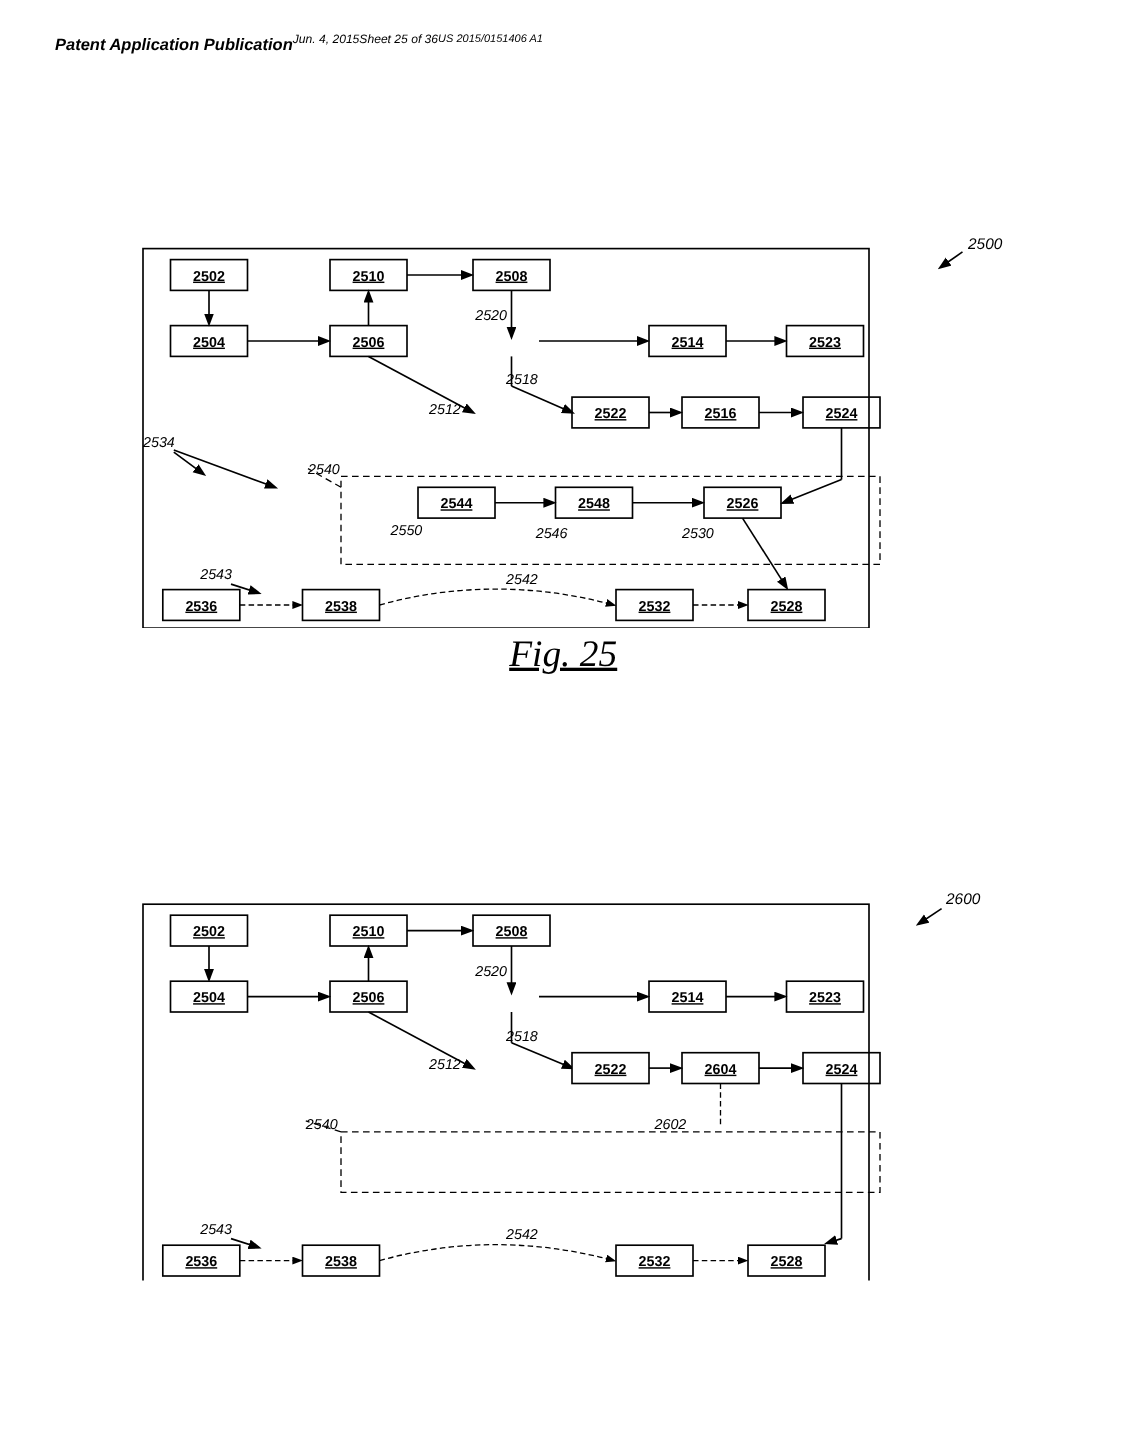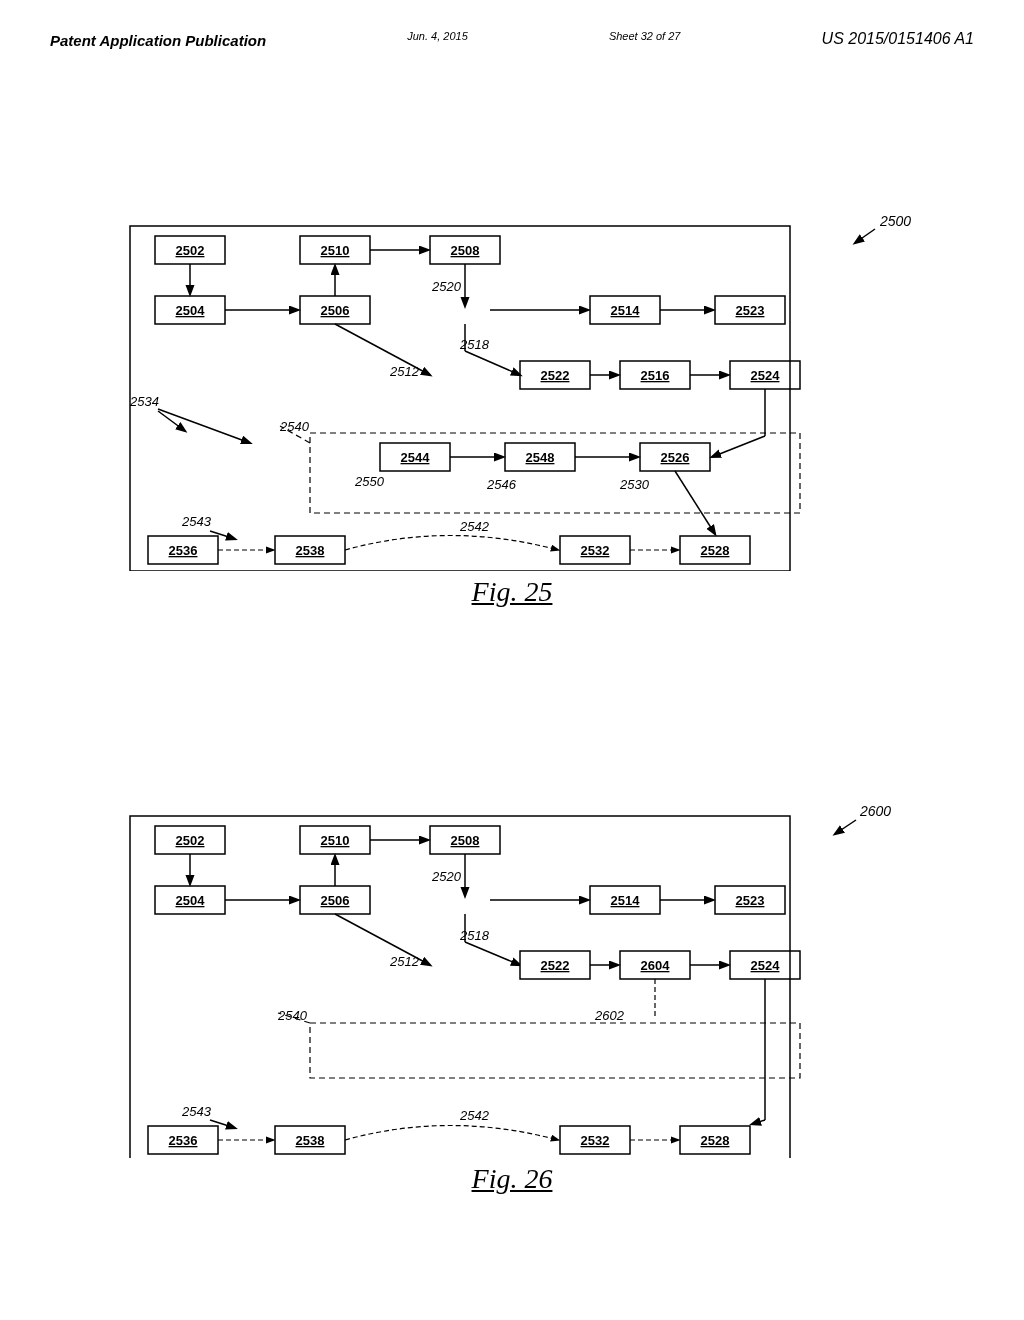--- a/index.html
+++ b/index.html
@@ -7,71 +7,70 @@
       background: #fff;
       font-family: Arial, sans-serif;
       width: 1024px;
       min-height: 1320px;
       position: relative;
       overflow-x: hidden;
     }
 
     .page-header {
       display: flex;
-      justify-content: space-between;
       align-items: flex-start;
       padding: 30px 50px 10px 50px;
       border-bottom: none;
     }
 
     .header-left {
       font-size: 15px;
       font-weight: bold;
       font-style: italic;
       line-height: 1.4;
     }
 
     .header-center {
       font-size: 11px;
       font-style: italic;
       text-align: center;
     }
 
     .header-right {
-      font-size: 16px;
+      font-size: 10px;
       font-style: italic;
       text-align: right;
     }
 
     .diagram-area {
       position: relative;
       width: 100%;
       padding: 20px 0;
       text-decoration: underline;
     }
 
     svg {
       display: block;
     }
 
     .fig-label {
       text-align: center;
-      font-size: 28px;
+      font-size: 34px;
       font-style: italic;
       font-family: 'Times New Roman', serif;
       margin: 5px 0 20px 0;
     }
   </style>
 </head>
 <body>
 
 <div class="page-header">
   <div class="header-left">Patent Application Publication</div>
   <div class="header-center">Jun. 4, 2015</div>
-  <div class="header-center">Sheet 32 of 27</div>
+  <div class="header-center">Sheet 25 of 36</div>
   <div class="header-right">US 2015/0151406 A1</div>
 </div>
 
 <div class="diagram-area">
   <svg width="1024" height="490">
 
     <text x="880" y="145" font-family="Arial" font-size="14" font-style="italic">2500</text>
     <line x1="875" y1="148" x2="855" y2="162" stroke="black" stroke-width="1.5" marker-end="url(#arrow)"></line>
 
     <defs>
@@ -307,14 +306,13 @@
     <line x1="765" y1="452" x2="752" y2="456" stroke="black" stroke-width="1.5" marker-end="url(#arrow3)"></line>
 
     <line x1="310" y1="355" x2="278" y2="345" stroke="black" stroke-width="1.2" stroke-dasharray="6,4"></line>
 
     <line x1="335" y1="246" x2="430" y2="297" stroke="black" stroke-width="1.5" marker-end="url(#arrow3)"></line>
 
     <rect x="130" y="148" width="660" height="345" fill="none" stroke="black" stroke-width="1.5"></rect>
 
     <line x1="655" y1="311" x2="655" y2="348" stroke="black" stroke-width="1.2" stroke-dasharray="5,3"></line>
   </svg>
-  <div class="fig-label">Fig. 26</div>
 </div>
 
 </body></html>

